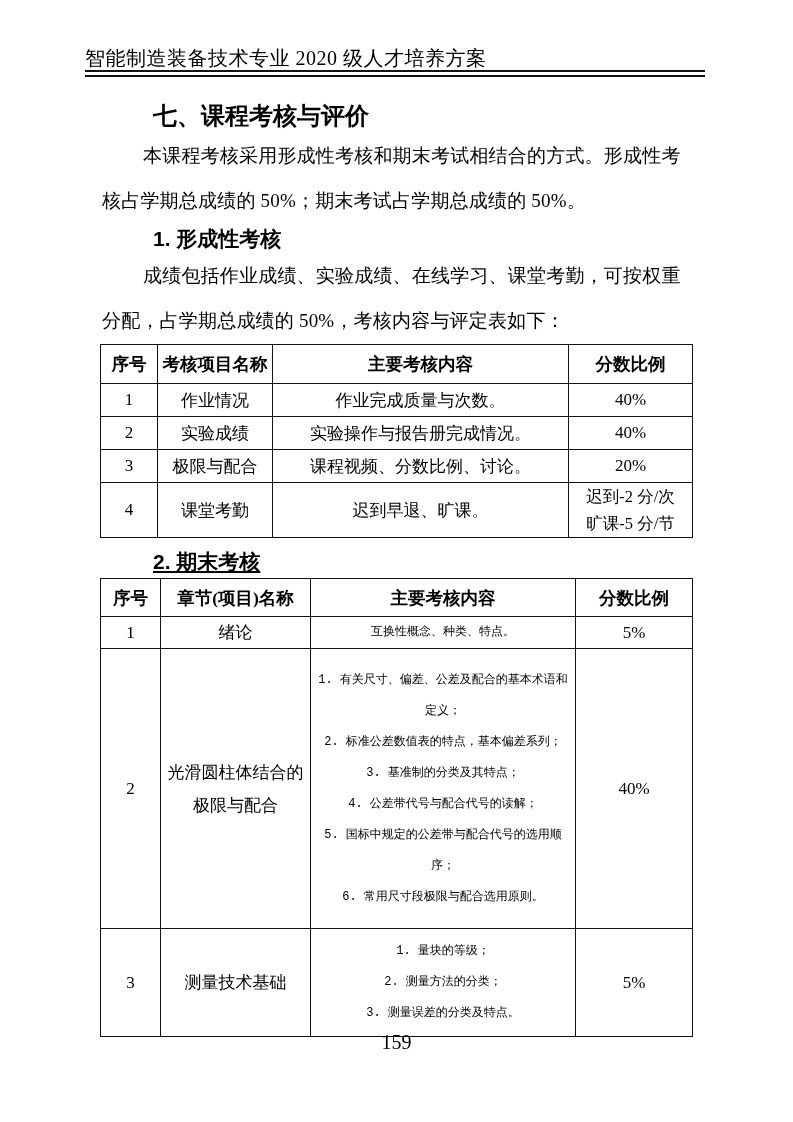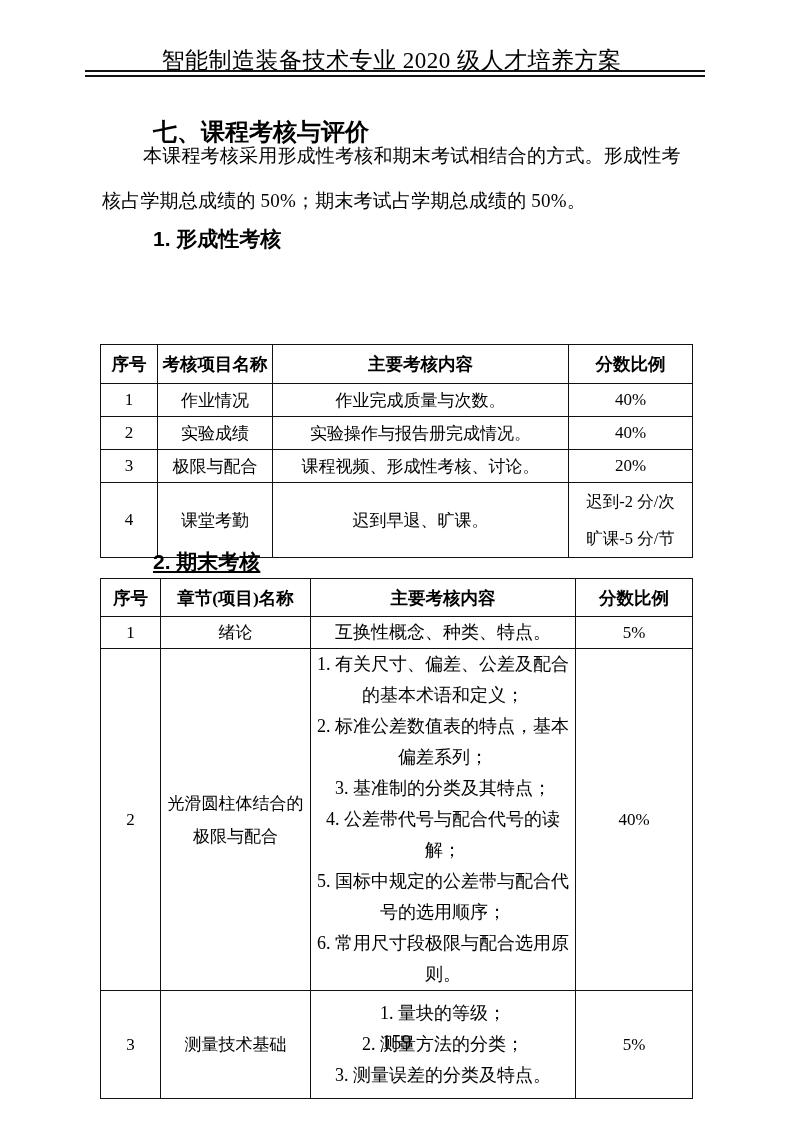--- a/index.html
+++ b/index.html
@@ -15,38 +15,38 @@
     height: 1122px;
     background: #ffffff;
     overflow: hidden;
   }
   
   .running-head {
     position: absolute;
     top: 45px;
     left: 85px;
     width: 613px;
-    text-align: center;
-    font-size: 23px;
+    text-align: left;
+    font-size: 20px;
     letter-spacing: 0.5px;
     white-space: nowrap;
   }
   .double-rule {
     position: absolute;
     top: 70px;
     left: 85px;
     width: 620px;
     height: 7px;
     border-top: 2.5px solid #111;
     border-bottom: 2.5px solid #111;
   }
   
   .sec-title {
     position: absolute;
-    top: 116px;
+    top: 100px;
     left: 153px;
     font-family: "Liberation Sans", "DejaVu Sans", sans-serif;
     font-weight: bold;
     font-size: 24px;
     white-space: nowrap;
   }
   .para {
     position: absolute;
     left: 102px;
     width: 597px;
@@ -91,27 +91,28 @@
   .t1 th { height: 39px; }
   .t1 .r-std td { height: 33px; }
   .t1 .r-tall td { height: 55px; }
   .t2 th { height: 38px; }
   .t2 .r-1 td { height: 32px; }
   .t2 .r-2 td { height: 280px; text-align: center; }
   .t2 .r-3 td { height: 108px; }
   td.c-content {
     text-align: left;
     padding: 3px 2px 3px 8px;
+    font-family: Liberation Mono, monospace;
   }
   .t2 td.c-content {
-    font-size: 18px;
+    font-size: 12px;
     line-height: 31px;
   }
   .ml { white-space: pre-line; }
-  td.c-score.ml { line-height: 37px; font-size: 16.5px; }
+  td.c-score.ml { line-height: 27px; font-size: 16.5px; }
   td.c-name.ml { line-height: 33px; }
   
   .page-number {
     position: absolute;
     top: 1031px;
     left: 0;
     width: 100%;
     text-align: center;
     font-size: 20px;
   }
@@ -123,20 +124,21 @@
 
   <div class="running-head">智能制造装备技术专业 2020 级人才培养方案</div>
   <div class="double-rule"></div>
 
   <h1 class="sec-title">七、课程考核与评价</h1>
 
   <p class="para para-1">本课程考核采用形成性考核和期末考试相结合的方式。形成性考核占学期总成绩的 50%；期末考试占学期总成绩的 50%。</p>
 
   <h2 class="sub-heading sub-heading-1">1. 形成性考核</h2>
 
+  <p class="para para-2">成绩包括作业成绩、实验成绩、在线学习、课堂考勤，可按权重分配，占学期总成绩的 50%，考核内容与评定表如下：</p>
 
   <table class="assess t1">
     <colgroup>
       <col style="width:57px">
         <col style="width:115px">
         <col style="width:296px">
         <col style="width:124px">
     </colgroup>
     <thead>
       <tr>
@@ -155,21 +157,21 @@
       </tr>
       <tr class="r-std">
         <td class="c-num">2</td>
         <td class="c-name">实验成绩</td>
         <td class="c-content">实验操作与报告册完成情况。</td>
         <td class="c-score">40%</td>
       </tr>
       <tr class="r-std">
         <td class="c-num">3</td>
         <td class="c-name">极限与配合</td>
-        <td class="c-content">课程视频、形成性考核、讨论。</td>
+        <td class="c-content">课程视频、分数比例、讨论。</td>
         <td class="c-score">20%</td>
       </tr>
       <tr class="r-tall">
         <td class="c-num">4</td>
         <td class="c-name">课堂考勤</td>
         <td class="c-content">迟到早退、旷课。</td>
         <td class="c-score ml">迟到-2 分/次
 旷课-5 分/节</td>
       </tr>
     </tbody>

